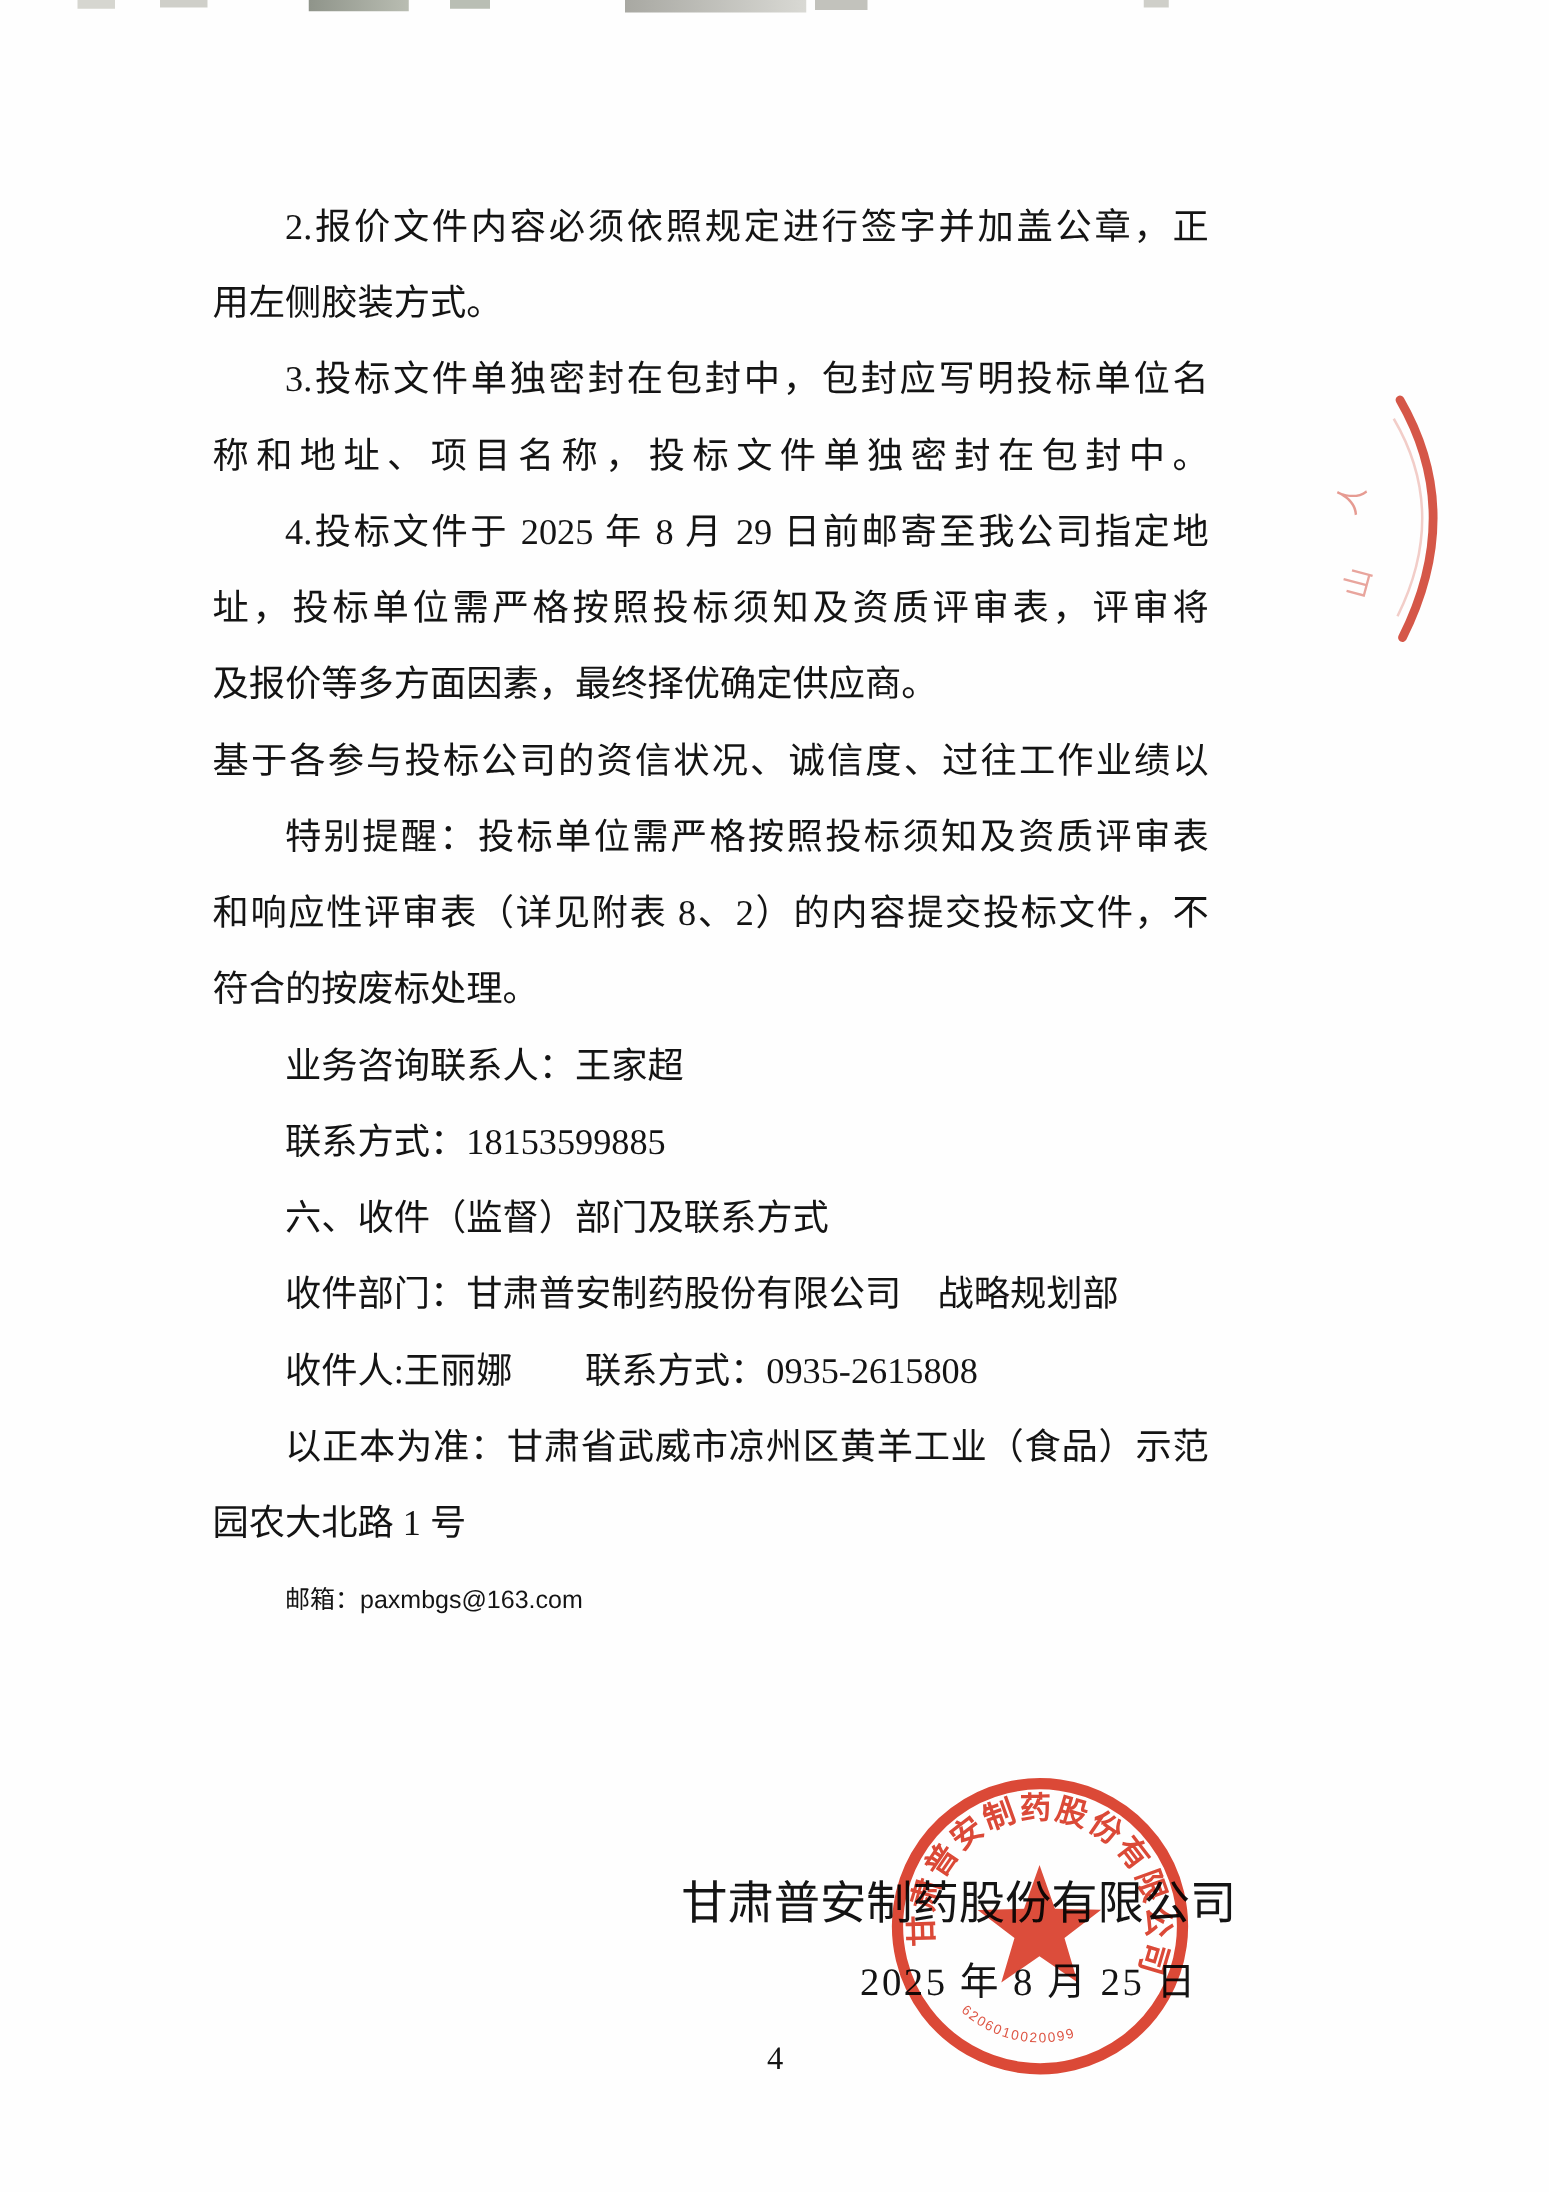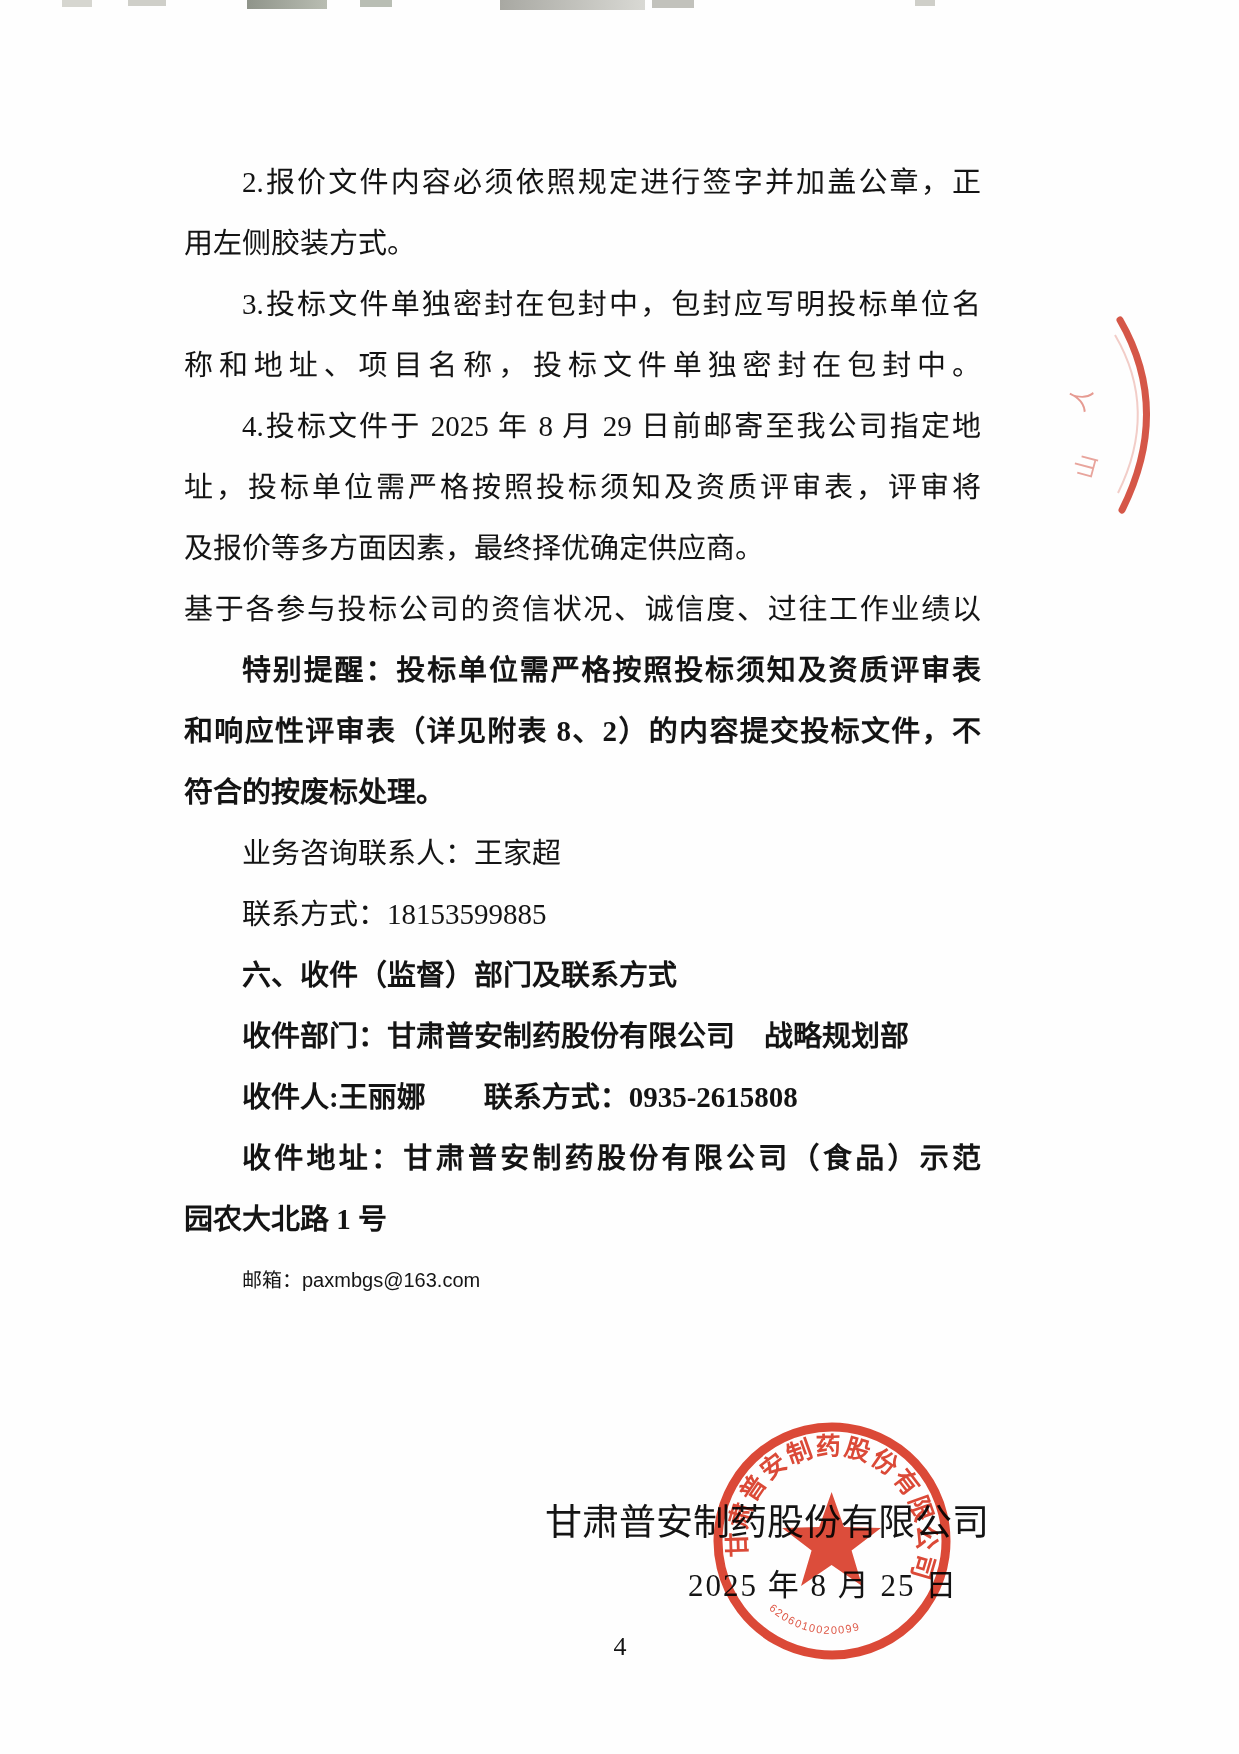--- a/index.html
+++ b/index.html
@@ -8,25 +8,25 @@
     width:1239px;height:1754px;
     background:#fefefe;
     font-family:"Liberation Serif","DejaVu Serif",serif;
     color:#141414;
     overflow:hidden;
   }
   
   .artifact{position:absolute;top:0;}
   
   .doc-body{
-    position:absolute;left:184px;top:152px;width:797px;
+    position:absolute;left:170px;top:152px;width:797px;
     font-size:29px;line-height:61px;
   }
   .para{margin:0;}
-  .para.bold{font-weight:bold;}
+  .para.bold{font-weight:normal;}
   .line{white-space:pre-wrap;}
   .line.indent{text-indent:58px;}
   .line.fill{text-align:justify;text-align-last:justify;}
   .line.mono{font-family:Liberation Sans, sans-serif;font-size:20px;}
   
   .sig-company{
     position:absolute;left:545px;top:1492px;width:445px;
     font-size:37px;letter-spacing:0px;white-space:pre;
   }
   .sig-date{
@@ -95,21 +95,21 @@
       <div class="para bold">
         <div class="line indent">六、收件（监督）部门及联系方式</div>
       </div>
       <div class="para bold">
         <div class="line indent">收件部门：甘肃普安制药股份有限公司　战略规划部</div>
       </div>
       <div class="para bold">
         <div class="line indent">收件人:王丽娜　　联系方式：0935-2615808</div>
       </div>
       <div class="para bold">
-        <div class="line indent fill">收件地址：甘肃普安制药股份有限公司（食品）示范</div>
+        <div class="line indent fill">以正本为准：甘肃省武威市凉州区黄羊工业（食品）示范</div>
         <div class="line">园农大北路 1 号</div>
       </div>
       <div class="para">
         <div class="line indent mono">邮箱：paxmbgs@163.com</div>
       </div>
     </div>
 
   <div class="sig-company">甘肃普安制药股份有限公司</div>
   <div class="sig-date">2025 年 8 月 25 日</div>
 

